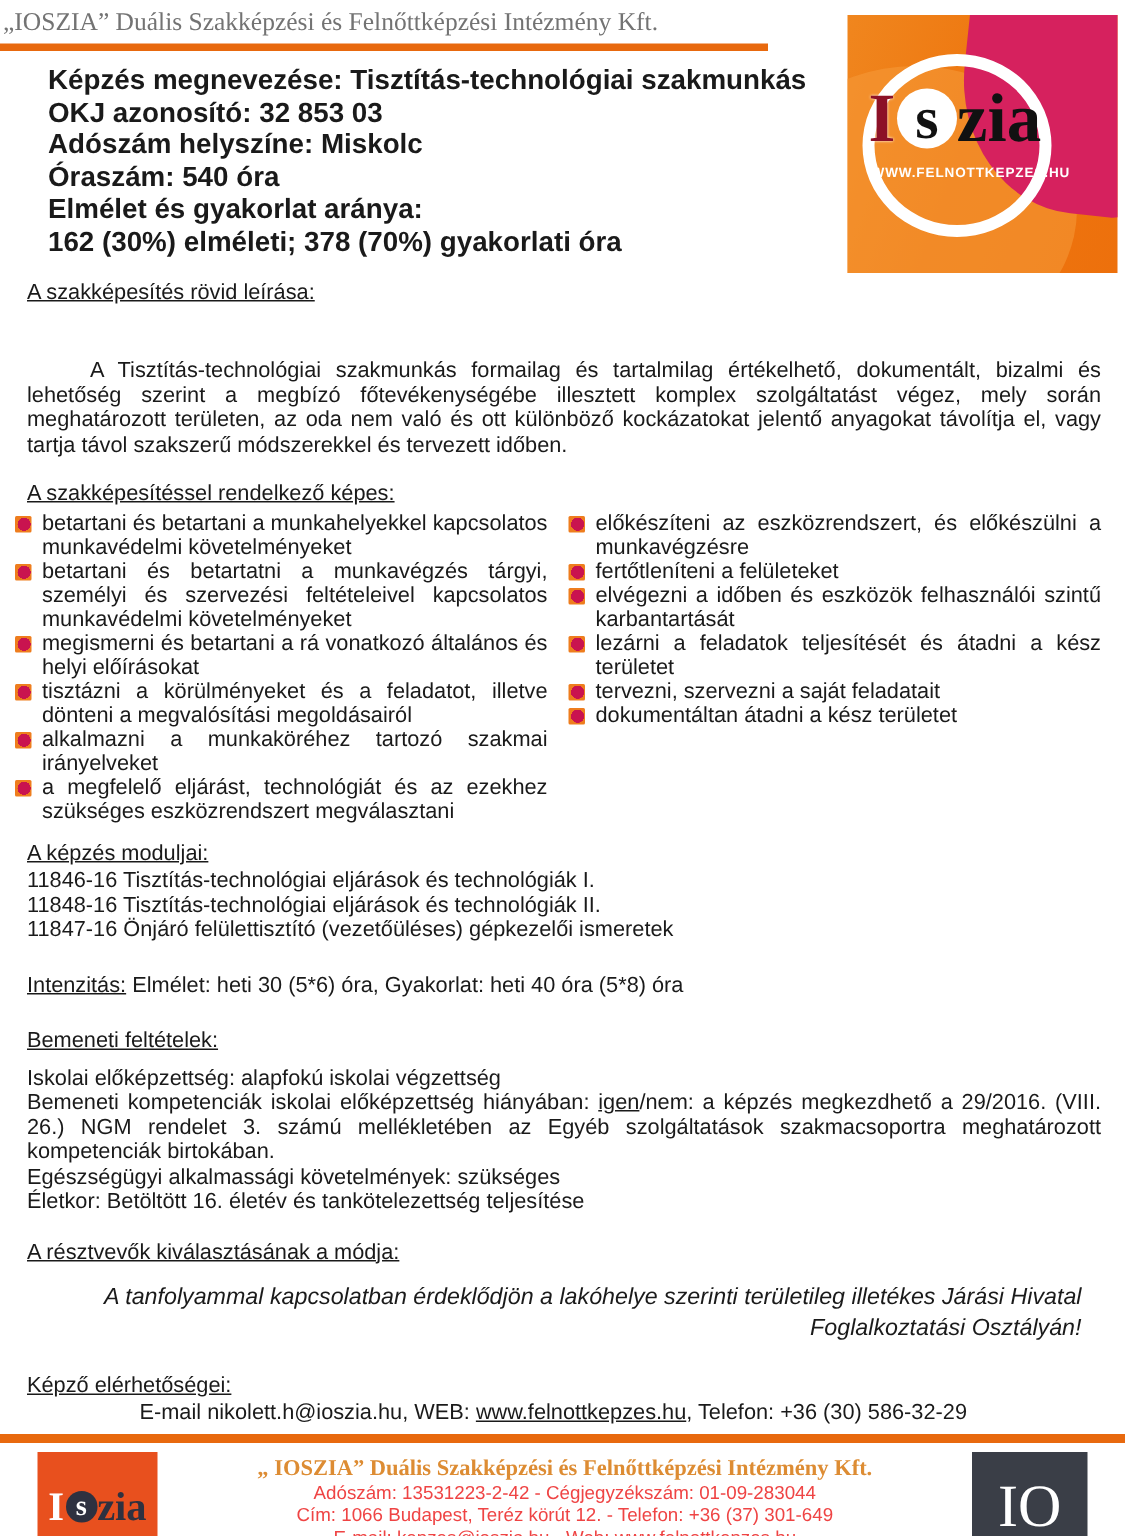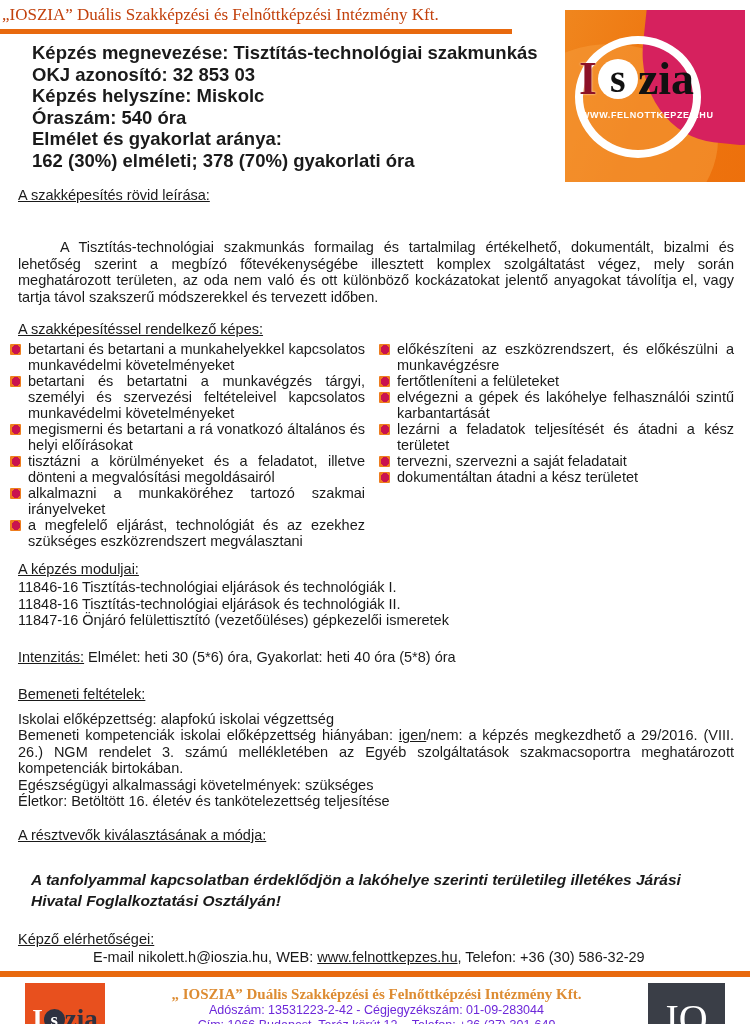--- a/index.html
+++ b/index.html
@@ -9,21 +9,21 @@
     width:750px; height:1024px;
     margin:0 auto;
     background:#ffffff;
     font-family:"Liberation Sans", sans-serif;
     color:#1a1a1a;
     overflow:hidden;
   }
   
   .doc-title {
     font-family:"Liberation Serif", serif;
-    font-size:17px; color:#c2410c;
+    font-size:17px; color:#737373;
     padding:5px 0 2px 2px;
     white-space:nowrap;
   }
   .top-rule {
     width:512px; height:5px;
     background:#E8690E;
     margin-top:2px;
   }
   
   .logo {
@@ -104,24 +104,24 @@
     text-align:justify;
   }
   .mod-line { font-size:14.5px; line-height:16.5px; }
   .modules { margin-top:2px; }
   .intensity { margin-top:20px; font-size:14.5px; }
   .intensity .lbl { text-decoration:underline; }
   .entry-lines { margin-top:9px; }
   .entry-lines .para { margin-top:0; }
   .u { text-decoration:underline; }
   .notice {
-    margin:26px auto 0 auto; width:690px;
-    font-weight:bold; font-style:italic;
+    margin:11px auto 0 auto; width:690px;
+    font-weight:normal; font-style:italic;
     font-size:15.5px; line-height:21px;
-    text-align:left;
+    text-align:right;
   }
   .contact-line { font-size:14.5px; margin-top:2px; padding-left:75px; }
   .contact-line .link { text-decoration:underline; }
   
   .bottom-rule { width:100%; height:6px; background:#E8690E; margin-top:6px; }
   .footer { display:flex; align-items:flex-start; padding:6px 25px 0 25px; }
   .f-logo-left {
     width:80px; height:74px; background:#E8501E;
     display:flex; align-items:center; justify-content:center;
     font-family:"Liberation Serif", serif; font-weight:bold;
@@ -133,21 +133,21 @@
     align-items:center; justify-content:center;
     font-size:19px; color:#ffffff; margin:0 0 0 1px;
   }
   .f-logo-left .fzia { color:#2E3140; }
   .f-center { flex:1; text-align:center; padding-top:2px; }
   .f-title {
     font-family:"Liberation Serif", serif;
     font-weight:bold; font-size:15px; color:#DD8C33;
     line-height:18px;
   }
-  .f-line { font-size:12.5px; line-height:15px; color:#6d28d9; }
+  .f-line { font-size:12.5px; line-height:15px; color:#ef4444; }
   .f-logo-right {
     width:77px; height:72px; background:#3A3E47;
     display:flex; align-items:center; justify-content:center;
     font-family:"Liberation Serif", serif;
     font-size:40px; color:#ffffff;
   }
 </style>
 </head>
 <body>
 
@@ -166,21 +166,21 @@
         <span>zia</span>
     </div>
     <div class="logo-url">WWW.FELNOTTKEPZES.HU</div>
   </div>
 
   <div class="main">
 
     <div class="intro">
         <div class="intro-line">Képzés megnevezése: Tisztítás-technológiai szakmunkás</div>
         <div class="intro-line">OKJ azonosító: 32 853 03</div>
-        <div class="intro-line">Képzés helyszíne: Miskolc</div>
+        <div class="intro-line">Adószám helyszíne: Miskolc</div>
         <div class="intro-line">Óraszám: 540 óra</div>
         <div class="intro-line">Elmélet és gyakorlat aránya:</div>
         <div class="intro-line"> 162 (30%) elméleti; 378 (70%) gyakorlati óra</div>
       </div>
 
     <div class="sec-head">A szakképesítés rövid leírása:</div>
     <div class="para para-indent">A Tisztítás-technológiai szakmunkás formailag és tartalmilag értékelhető, dokumentált, bizalmi és lehetőség szerint a megbízó főtevékenységébe illesztett komplex szolgáltatást végez, mely során meghatározott területen, az oda nem való és ott különböző kockázatokat jelentő anyagokat távolítja el, vagy tartja távol szakszerű módszerekkel és tervezett időben.</div>
 
     <div class="sec-head">A szakképesítéssel rendelkező képes:</div>
     <div class="cols">
@@ -214,21 +214,21 @@
           <div class="b-item">
           <span class="b-icon"></span>
           <span class="b-text">előkészíteni az eszközrendszert, és előkészülni a munkavégzésre</span>
         </div>
           <div class="b-item">
           <span class="b-icon"></span>
           <span class="b-text">fertőtleníteni a felületeket</span>
         </div>
           <div class="b-item">
           <span class="b-icon"></span>
-          <span class="b-text">elvégezni a gépek és lakóhelye felhasználói szintű karbantartását</span>
+          <span class="b-text">elvégezni a időben és eszközök felhasználói szintű karbantartását</span>
         </div>
           <div class="b-item">
           <span class="b-icon"></span>
           <span class="b-text">lezárni a feladatok teljesítését és átadni a kész területet</span>
         </div>
           <div class="b-item">
           <span class="b-icon"></span>
           <span class="b-text">tervezni, szervezni a saját feladatait</span>
         </div>
           <div class="b-item">

